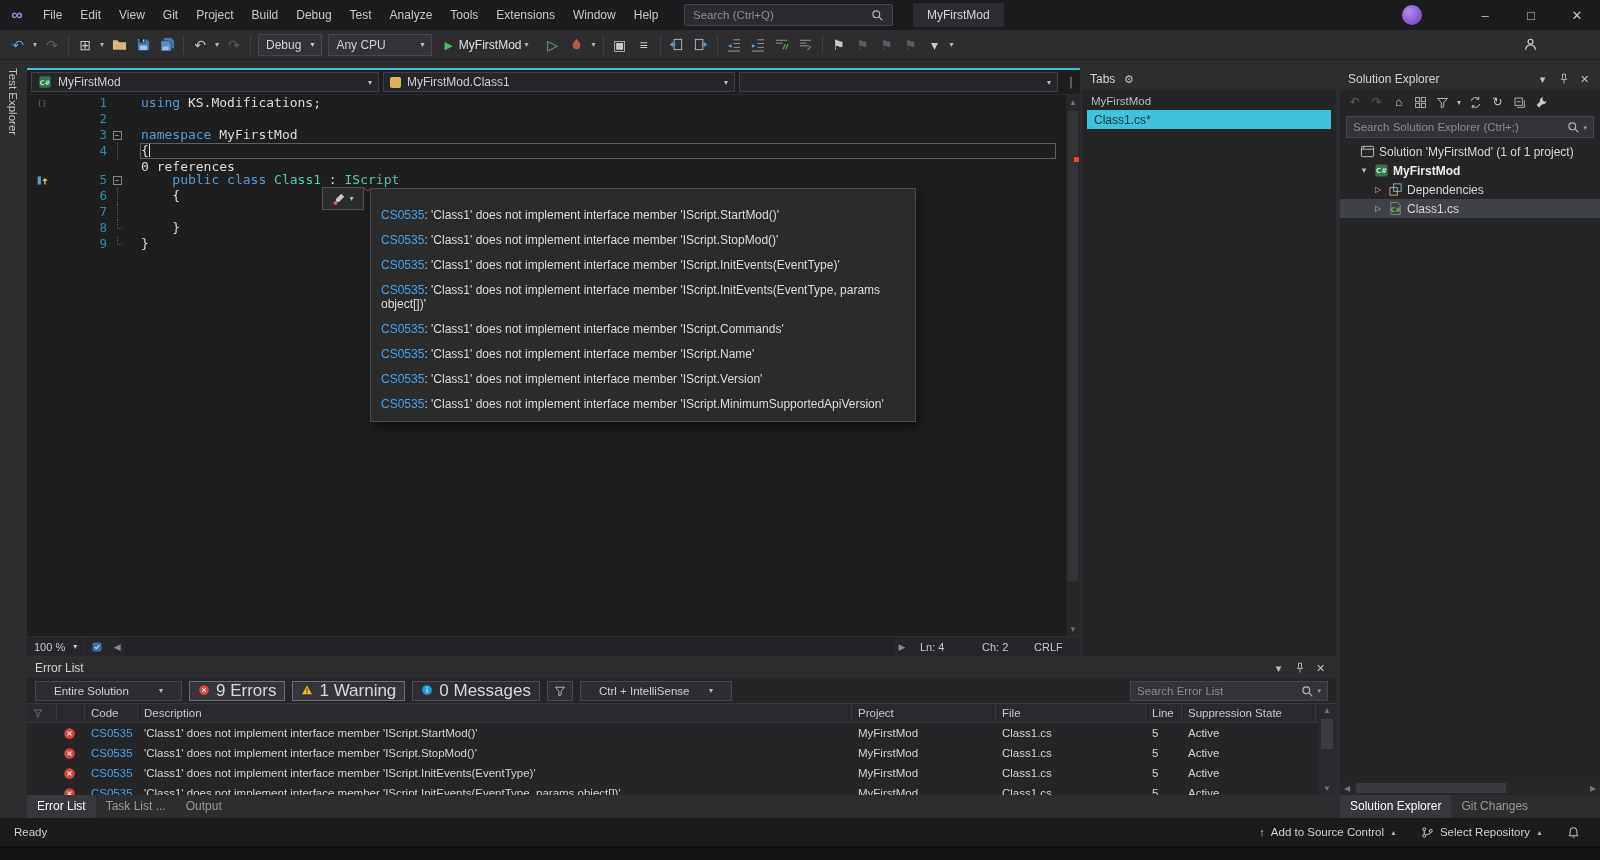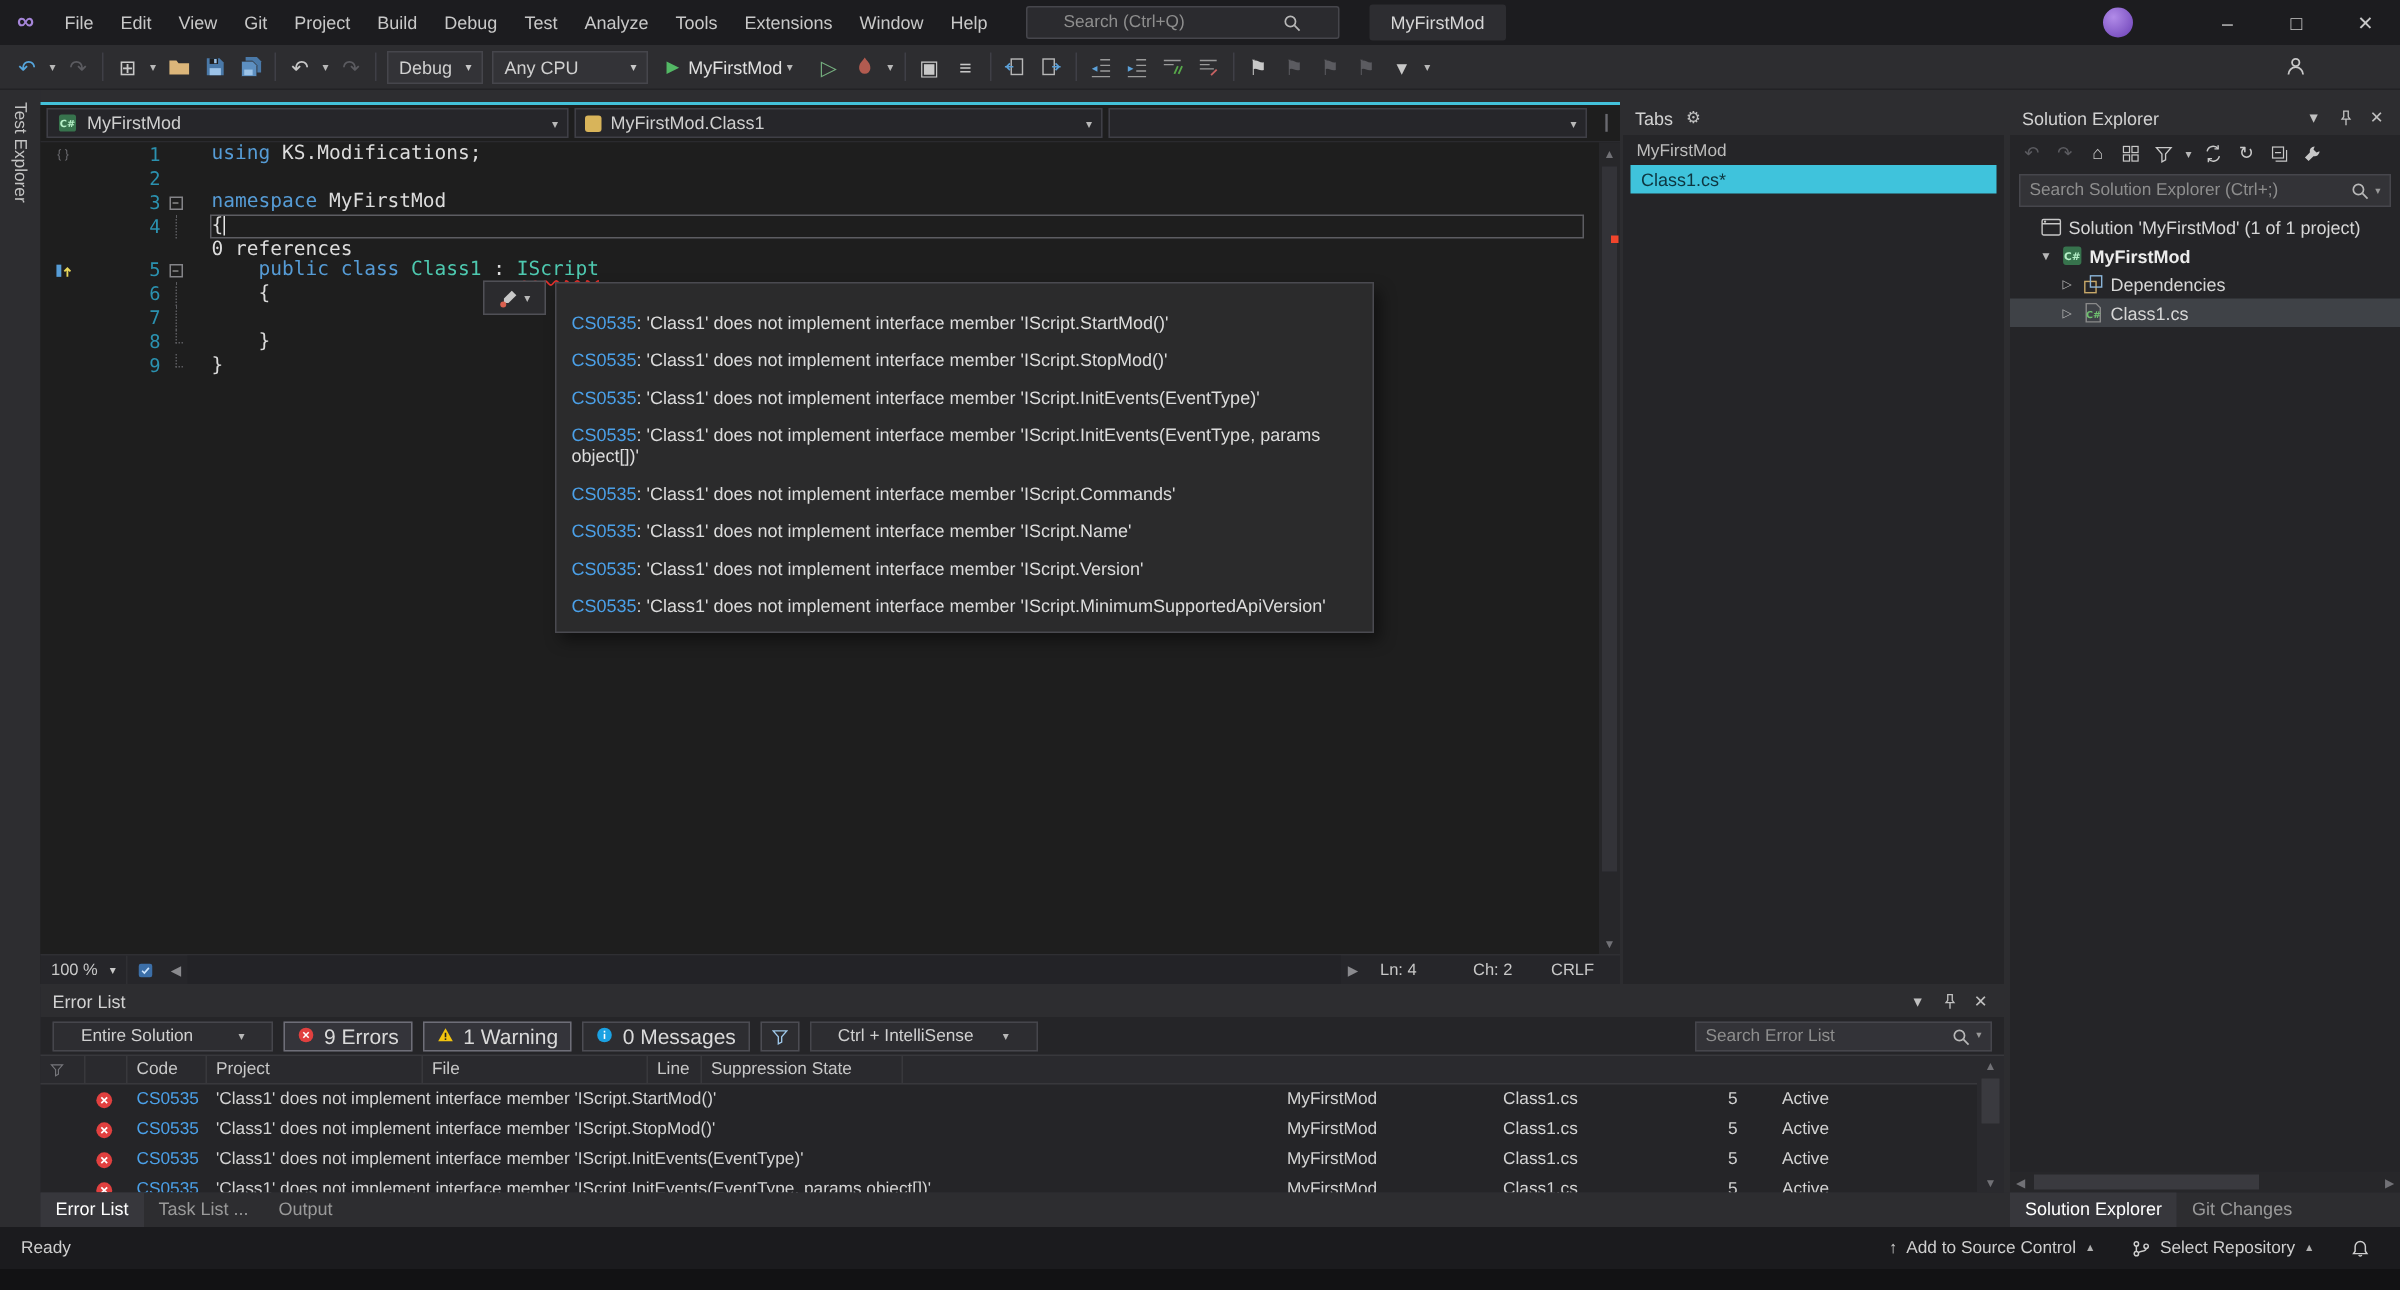--- a/index.html
+++ b/index.html
@@ -7,21 +7,21 @@
   .vs{position:relative;width:1600px;height:860px;background:#2d2d30;overflow:hidden;
       font-family:"Liberation Sans",sans-serif;font-size:12px;color:#ccc;user-select:none;}
   svg{display:block;}
   .cicon{line-height:1;}
 
   
   .titlebar{position:absolute;left:0;top:0;width:1600px;height:30px;background:#1c1c1f;display:flex;align-items:center;}
   .vs-logo{width:34px;text-align:center;color:#a585d8;font-size:16px;font-weight:bold;}
   .menubar{display:flex;height:30px;align-items:center;}
   .menu-item{padding:0 9px;line-height:30px;color:#c8c8c8;cursor:default;}
-  .tb-search{position:absolute;left:684px;top:4px;width:209px;height:22px;background:#2b2b2f;border:1px solid #46464c;border-radius:2px;display:flex;align-items:center;padding:0 24px;}
+  .tb-search{position:absolute;left:684px;top:4px;width:209px;height:22px;background:#2b2b2f;border:1px solid #46464c;border-radius:2px;display:flex;align-items:center;padding:0 8px;}
   .ghost-input{background:transparent;border:0;outline:0;color:#cfcfcf;font:11.5px "Liberation Sans",sans-serif;flex:1;min-width:0;}
   .ghost-input::placeholder{color:#8e8e8e;}
   .mag{width:13px;height:13px;color:#b8b8b8;flex:none;}
   .mag svg{width:13px;height:13px;}
   .title-chip{position:absolute;left:913px;top:3px;height:24px;background:#2d2d31;display:flex;align-items:center;padding:0 14px;color:#d6d6d6;border-radius:2px;}
   .avatar{position:absolute;right:178px;top:5px;width:20px;height:20px;border-radius:50%;background:radial-gradient(circle at 35% 32%,#b18be8,#6a3fb5);}
   .win-controls{position:absolute;right:0;top:0;display:flex;height:30px;}
   .win-btn{width:46px;display:flex;align-items:center;justify-content:center;color:#c8c8c8;font-size:13px;}
 
   
@@ -130,21 +130,21 @@
   .se-hscroll .arr{width:14px;text-align:center;font-size:8px;color:#717176;}
   .se-hscroll .thumb{height:10px;width:150px;background:#3a3a3f;margin-left:2px;}
   .se-hscroll .sp{flex:1;}
 
   
   .error-list{position:absolute;left:27px;top:658px;width:1309px;height:137px;background:#252528;}
   .el-head{height:20px;display:flex;align-items:center;padding:0 8px;background:#2d2d30;color:#d2d2d2;gap:6px;}
   .el-toolbar{height:26px;display:flex;align-items:center;gap:7px;padding:0 8px;border-bottom:1px solid #38383c;}
   .el-combo{height:20px;border:1px solid #46464c;background:#2d2d31;display:flex;align-items:center;padding:0 18px;gap:8px;font-size:11.5px;color:#d0d0d0;}
   .el-combo .dd{font-size:8px;color:#b8b8b8;}
-  .el-btn{height:20px;border:1px solid #4c4c53;background:#2d2d31;display:flex;align-items:center;padding:0 8px;gap:5px;font-size:14px;color:#dadada;}
+  .el-btn{height:20px;border:1px solid #4c4c53;background:#2d2d31;display:flex;align-items:center;padding:0 8px;gap:5px;font-size:17px;color:#dadada;}
   .el-btn.sel{border-color:#6e6e78;background:#34343a;}
   .el-btn svg{width:12px;height:12px;}
   .el-iconbtn{width:26px;height:20px;border:1px solid #4c4c53;background:#2d2d31;display:flex;align-items:center;justify-content:center;}
   .el-iconbtn svg{width:12px;height:12px;color:#9ec7e8;}
   .el-search{margin-left:auto;width:198px;height:20px;border:1px solid #46464c;background:#333338;display:flex;align-items:center;padding:0 6px;gap:4px;}
   .el-search .dd{font-size:7px;color:#9a9a9a;}
   .el-gridhead{height:19px;display:flex;background:#2a2a2e;border-bottom:1px solid #38383c;font-size:11.5px;color:#c8c8c8;}
   .ecell{display:inline-flex;align-items:center;padding:0 6px;overflow:hidden;white-space:nowrap;flex:none;}
   .el-gridhead .ecell{border-right:1px solid #38383c;}
   .el-rows{position:absolute;left:0;right:18px;top:65px;bottom:0;overflow:hidden;}
@@ -725,20 +725,21 @@
       </span>
     </div>
     <div class="el-gridhead" id="el-headers" data-name="error-list-column-headers">
         <span class="ecell" data-name="column-header-icon0" style="width: 30px; color: rgb(119, 119, 124);">
           <svg viewBox="0 0 16 16" style="width: 10px; height: 10px;">
             <path d="M2 3h12l-4.5 5.2V13l-3 1.6V8.2z" fill="none" stroke="currentColor" stroke-width="1.2"></path>
           </svg>
         </span>
         <span class="ecell" data-name="column-header-icon1" style="width: 28px;"></span>
         <span class="ecell" data-name="column-header-code" style="width: 53px;">Code</span>
+        <span class="ecell" data-name="column-header-description" style="width: 714px;">Description</span>
         <span class="ecell" data-name="column-header-project" style="width: 144px;">Project</span>
         <span class="ecell" data-name="column-header-file" style="width: 150px;">File</span>
         <span class="ecell" data-name="column-header-line" style="width: 36px;">Line</span>
         <span class="ecell" data-name="column-header-suppression-state" style="width: 134px;">Suppression State</span>
       </div>
     <div class="el-rows" id="el-rows" data-name="error-list-rows">
         <div class="erow" data-name="error-row-0">
           <span class="ecell" style="width: 30px;"></span>
           <span class="ecell" data-name="error-severity-icon" style="width: 28px;">
             <svg viewBox="0 0 16 16">

